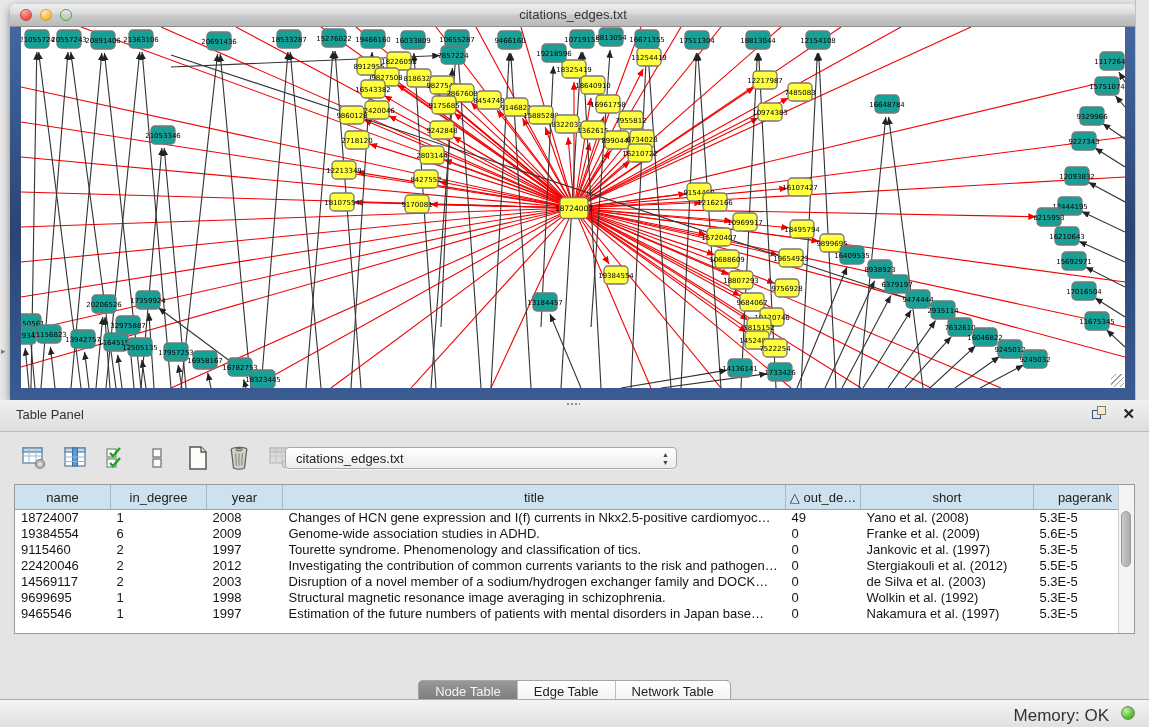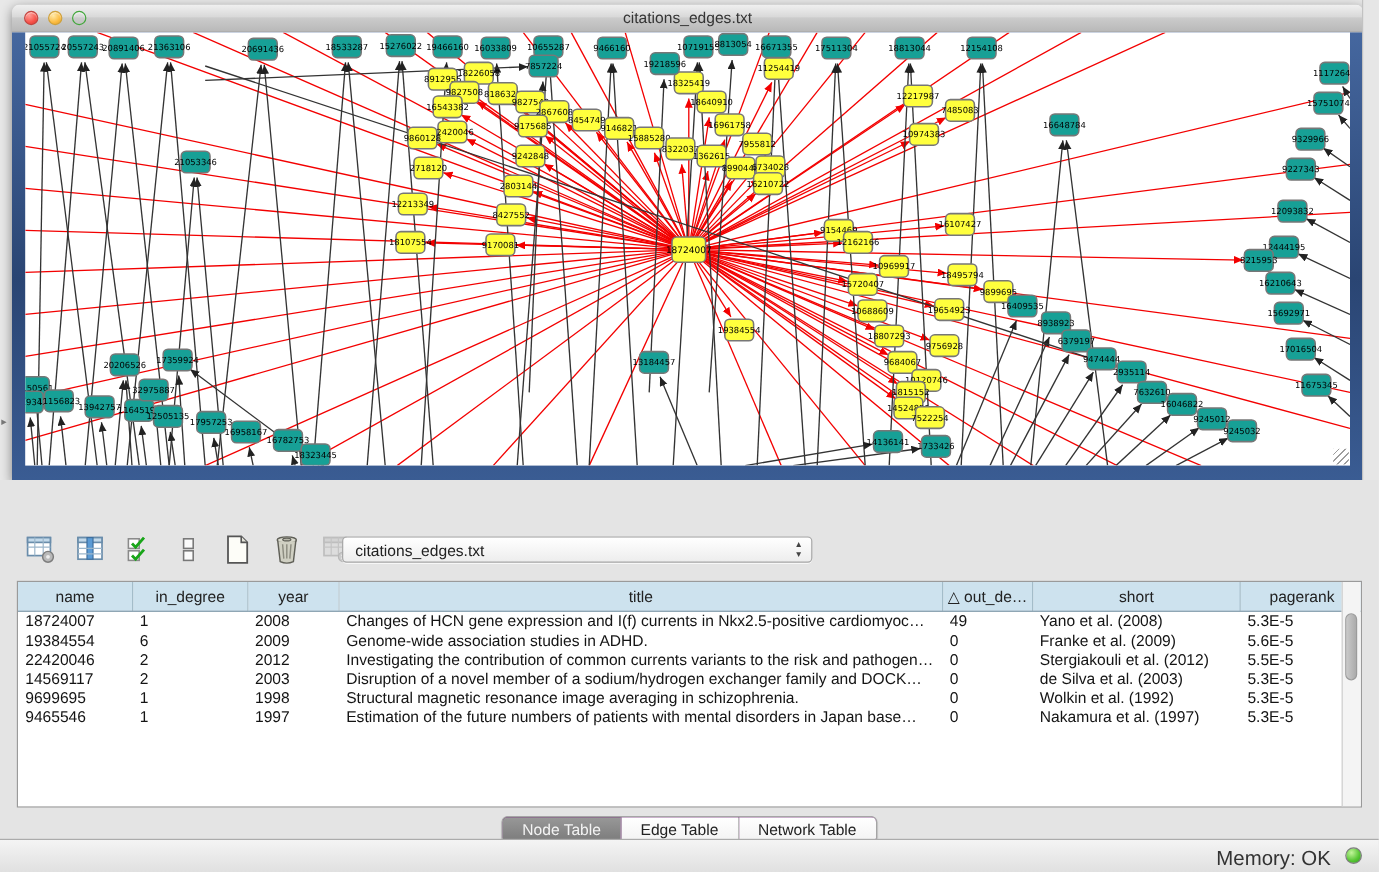--- a/index.html
+++ b/index.html
@@ -44,21 +44,21 @@
 
   .toolbar{position:absolute;left:20px;top:42px;height:32px;display:flex;align-items:center;gap:13px;}
   .tool{width:28px;height:28px;display:flex;align-items:center;justify-content:center;}
   .fx{font-family:"Liberation Serif",serif;font-style:italic;font-weight:bold;font-size:15px;color:#1a1a1a;}
   .fx small{font-size:10px;}
   .combo{position:absolute;left:285px;top:47px;width:392px;height:22px;border:1px solid #a9a9a9;border-radius:4px;
     background:linear-gradient(#ffffff,#ededed);box-shadow:0 1px 0 rgba(255,255,255,.7);
     font-size:13px;color:#222;line-height:22px;padding-left:10px;box-sizing:border-box;}
   .combo .arrows{position:absolute;right:7px;top:3px;font-size:7px;color:#444;line-height:8px;text-align:center;}
 
-  .table-wrap{position:absolute;left:14px;top:84px;width:1121px;height:189px;background:#ffffff;
+  .table-wrap{position:absolute;left:14px;top:84px;width:1121px;height:150px;background:#ffffff;
     border:1px solid #9a9a9a;box-sizing:border-box;overflow:hidden;}
   table.data{border-collapse:collapse;table-layout:fixed;width:1101px;font-size:13px;color:#141414;}
   table.data th{height:22px;background:#cde2ee;border-right:1px solid #a3bcc9;border-bottom:1px solid #8fa6b4;
     font-weight:normal;text-align:center;font-size:13px;color:#222;overflow:hidden;white-space:nowrap;}
   table.data td{height:16px;line-height:16px;padding:0 0 0 6px;overflow:hidden;white-space:nowrap;}
   .c0{width:93px}.c1{width:93px}.c2{width:73px}.c3{width:500px}.c4{width:72px}.c5{width:170px}.c6{width:100px}
   td.c5{padding-left:16px;margin-top:40px;}
   .vscroll{position:absolute;right:0;top:0;width:15px;height:100%;background:#f4f4f4;border-left:1px solid #cfcfcf;}
   .vthumb{position:absolute;left:2px;top:26px;width:10px;height:56px;border-radius:5px;
     background:linear-gradient(90deg,#cacaca,#ababab);border:1px solid #9b9b9b;box-sizing:border-box;}
@@ -706,20 +706,31 @@
           </g>
       </svg>
       <div class="resize-grip"></div>
     </div>
   </div>
 </div>
 <span class="collapse-arrow">▸</span>
 <div class="right-sliver"></div>
 
 <div id="table-panel">
+  <div class="panel-header">
+    <div class="splitter-dot"></div>
+    <div class="panel-title">Table Panel</div>
+    <div class="panel-hdr-icons">
+      <span class="float-ic">
+          <span class="sq1"></span>
+          <span class="sq2"></span>
+        </span>
+      <span class="close-ic">✕</span>
+    </div>
+  </div>
 
   <div class="toolbar">
     <span class="tool">
       <svg width="26" height="26" viewBox="0 0 26 26">
         <rect x="2" y="3" width="19" height="15" fill="#ffffff" stroke="#6a8dab" stroke-width="1.4"></rect>
         <rect x="2" y="3" width="19" height="4" fill="#c3d9ea" stroke="#6a8dab" stroke-width="1.4"></rect>
         <path d="M8 3v15 M15 3v15 M2 11h19" stroke="#9db7cb" stroke-width="1"></path>
         <circle cx="19" cy="19" r="4.5" fill="#b9b9b9" stroke="#7d7d7d" stroke-width="1.2"></circle>
         <circle cx="19" cy="19" r="1.6" fill="#ececec"></circle>
       </svg>
@@ -802,20 +813,29 @@
           <tr>
             <td class="c0">19384554</td>
             <td class="c1">6</td>
             <td class="c2">2009</td>
             <td class="c3">Genome-wide association studies in ADHD.</td>
             <td class="c4">0</td>
             <td class="c5">Franke et al. (2009)</td>
             <td class="c6">5.6E-5</td>
           </tr>
           <tr>
+            <td class="c0">9115460</td>
+            <td class="c1">2</td>
+            <td class="c2">1997</td>
+            <td class="c3">Tourette syndrome. Phenomenology and classification of tics.</td>
+            <td class="c4">0</td>
+            <td class="c5">Jankovic et al. (1997)</td>
+            <td class="c6">5.3E-5</td>
+          </tr>
+          <tr>
             <td class="c0">22420046</td>
             <td class="c1">2</td>
             <td class="c2">2012</td>
             <td class="c3">Investigating the contribution of common currents variants to the risk and pathogen…</td>
             <td class="c4">0</td>
             <td class="c5">Stergiakouli et al. (2012)</td>
             <td class="c6">5.5E-5</td>
           </tr>
           <tr>
             <td class="c0">14569117</td>

